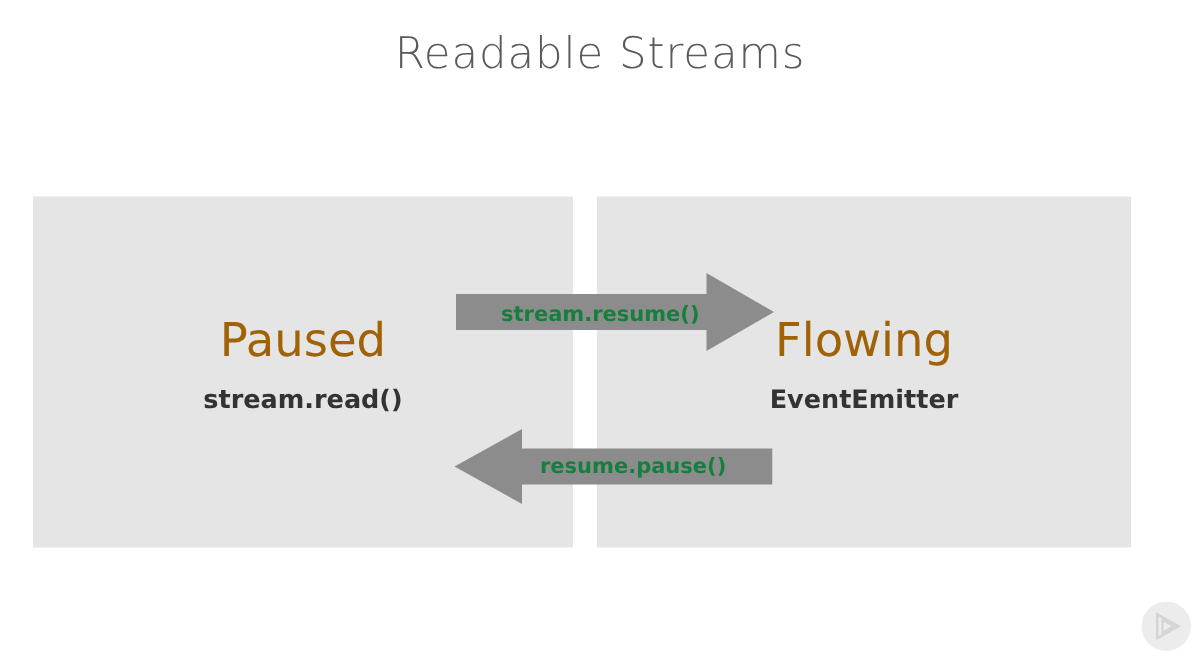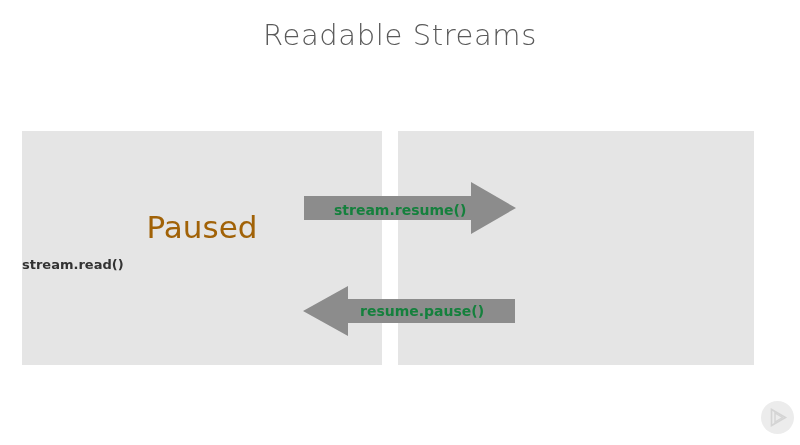--- a/index.html
+++ b/index.html
@@ -65,24 +65,24 @@
     font-family: "DejaVu Sans", sans-serif;
     font-size: 31px;
     font-weight: 400;
     color: #a16207;
     white-space: nowrap;
   }
   .state-sub {
     position: absolute;
     left: 0;
     width: 100%;
-    text-align: left;
+    text-align: center;
     top: 126px;
     font-family: "DejaVu Sans", sans-serif;
-    font-size: 13px;
+    font-size: 17px;
     font-weight: 700;
     color: #333333;
     white-space: nowrap;
   }
 
   
   .arrow {
     position: absolute;
   }
   .arrow svg { display: block; }
@@ -120,20 +120,22 @@
   <div id="slide-title">Readable Streams</div>
 
   <div id="diagram">
 
     <div id="panel-paused" class="state-panel">
       <div class="state-title">Paused</div>
       <div class="state-sub">stream.read()</div>
     </div>
 
     <div id="panel-flowing" class="state-panel">
+      <div class="state-title">Flowing</div>
+      <div class="state-sub">EventEmitter</div>
     </div>
 
     <div id="arrow-resume" class="arrow">
       <svg width="212" height="52" viewBox="0 0 212 52" xmlns="http://www.w3.org/2000/svg">
         <polygon points="0,14 167,14 167,0 212,26 167,52 167,38 0,38" fill="#8c8c8c"></polygon>
       </svg>
     </div>
     <div id="label-resume" class="arrow-label">stream.resume()</div>
 
     <div id="arrow-pause" class="arrow">

